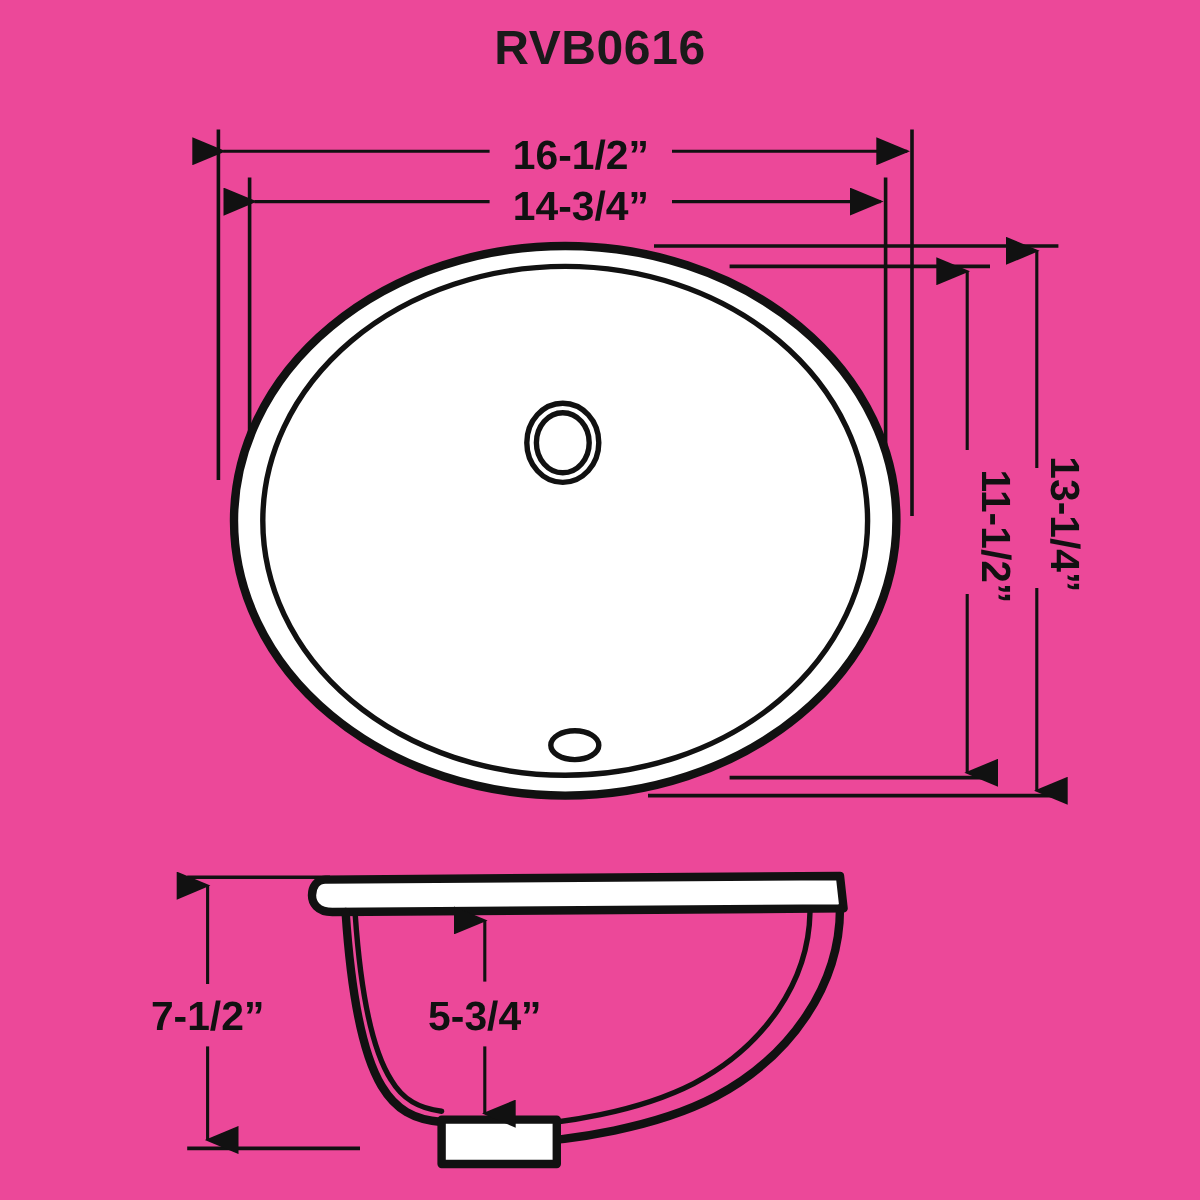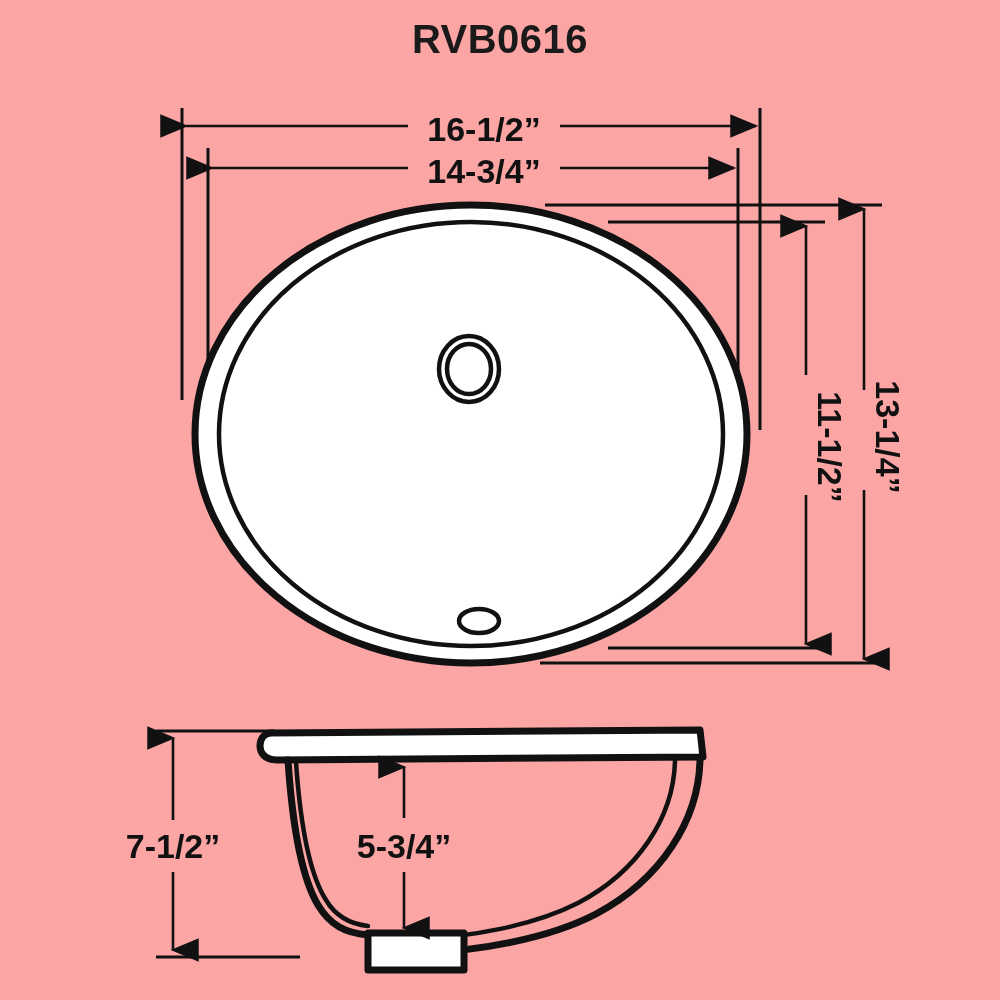--- a/index.html
+++ b/index.html
@@ -7,21 +7,21 @@
     padding: 0;
     background: #ffffff;
   }
   body {
     font-family: "Liberation Sans", sans-serif;
   }
   #page {
     position: relative;
     width: 1000px;
     height: 1000px;
-    background: #fca5a5;
+    background: #ec4899;
     overflow: hidden;
   }
   #drawing {
     position: absolute;
     left: 0;
     top: 0;
     width: 1000px;
     height: 1000px;
   }
   .dim-text {

